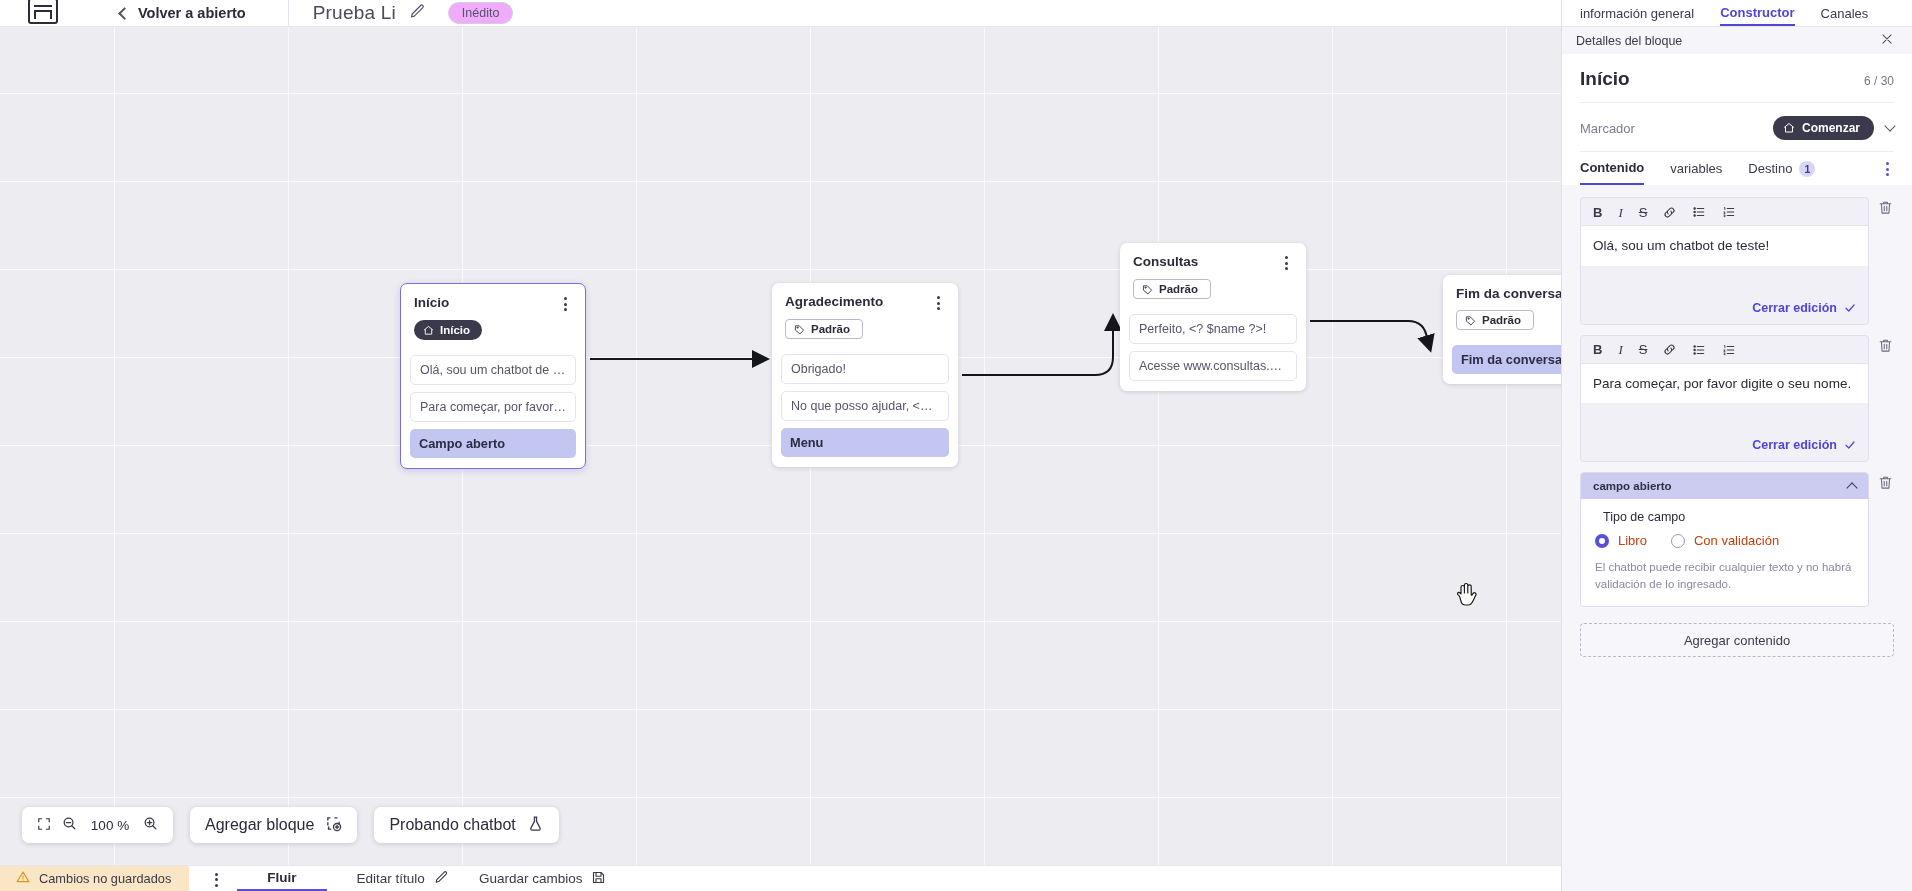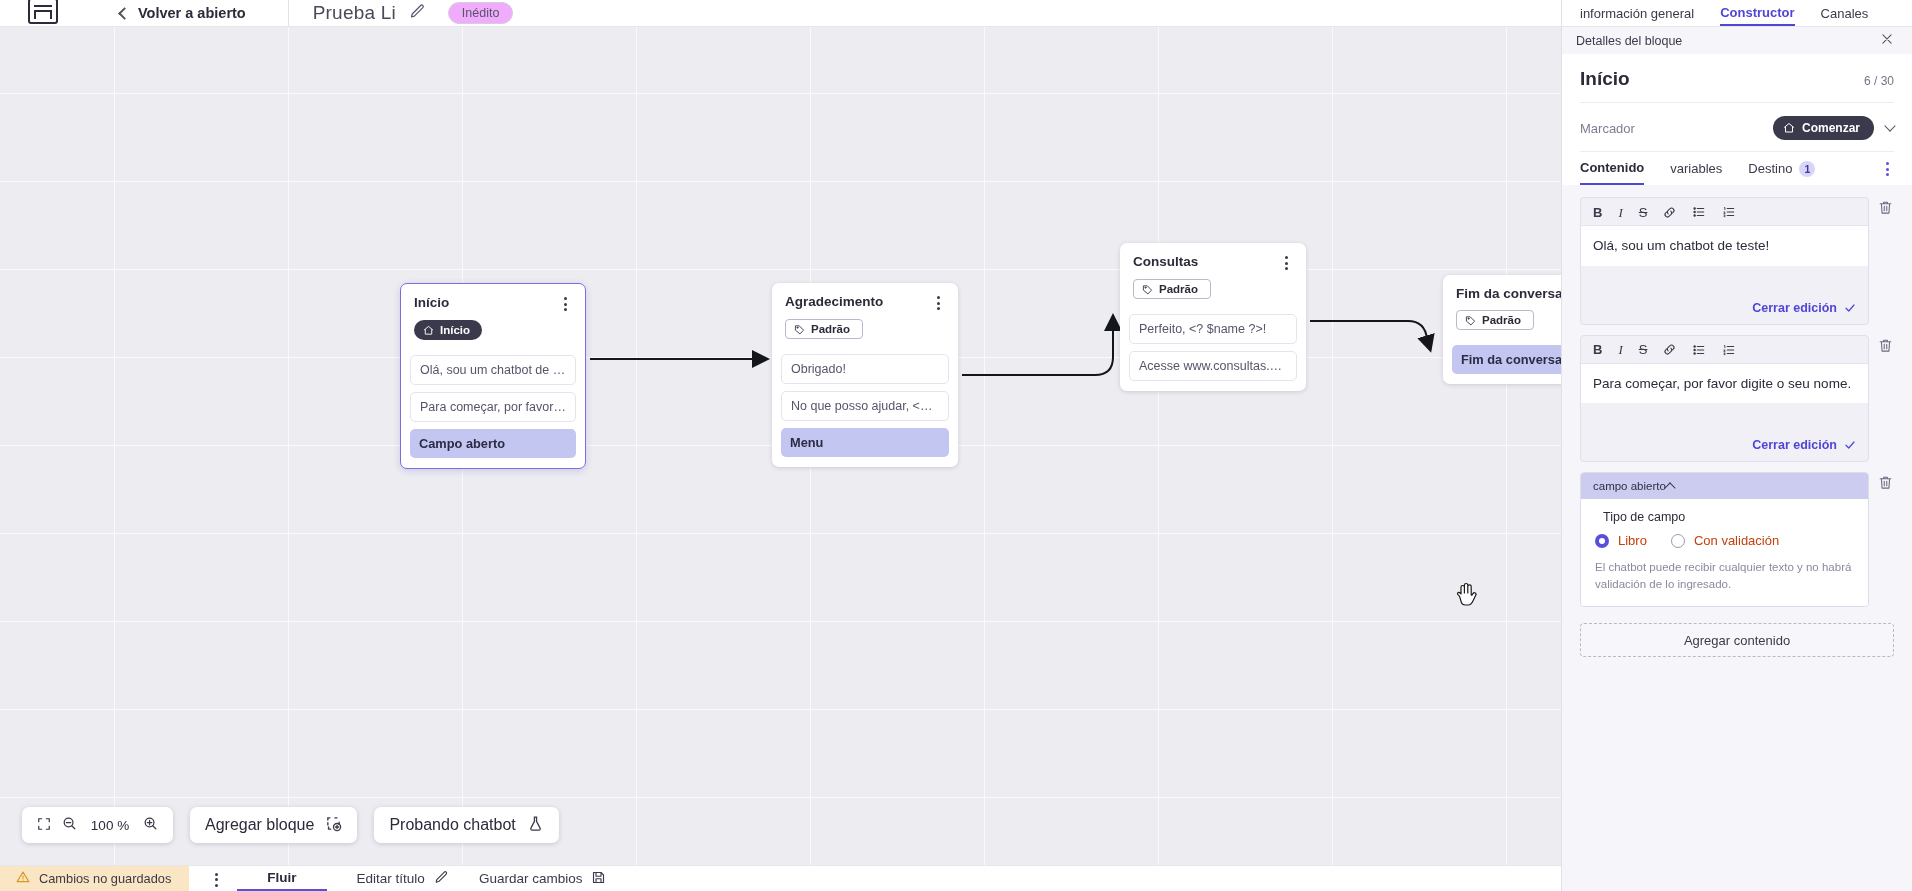--- a/index.html
+++ b/index.html
@@ -200,22 +200,22 @@
   .close-edit {
     font-size: 12.5px; color: #4f46d6; font-weight: 700; cursor: pointer;
     display: inline-flex; align-items: center; gap: 7px; margin-top: 28px;
   }
   .trash { width: 16px; cursor: pointer; padding-top: 3px; flex: 0 0 16px; }
 
   
   .campo-card { flex: 1; border-radius: 4px; overflow: hidden; border: 1px solid #dcdcec; }
   .campo-head {
     background: #ccccf0; padding: 7px 12px; display: flex;
-    align-items: center; 
-    font-size: 11.5px; color: #2f2f46;
+    align-items: center; justify-content: space-between;
+    font-size: 11.5px; color: #2f2f46; font-weight: bold;
   }
   .chev-up {
     width: 8px; height: 8px; border-left: 1.7px solid #3a3a52;
     border-top: 1.7px solid #3a3a52; transform: rotate(45deg); margin-top: 3px;
   }
   .campo-body { background: #fff; padding: 11px 14px 14px 14px; }
   .campo-lbl { font-size: 12.5px; color: #2b2b3a; margin-left: 8px; }
   .radios { display: flex; align-items: center; gap: 24px; margin-top: 9px; }
   .radio-item { display: flex; align-items: center; gap: 9px; cursor: pointer; }
   .radio {

